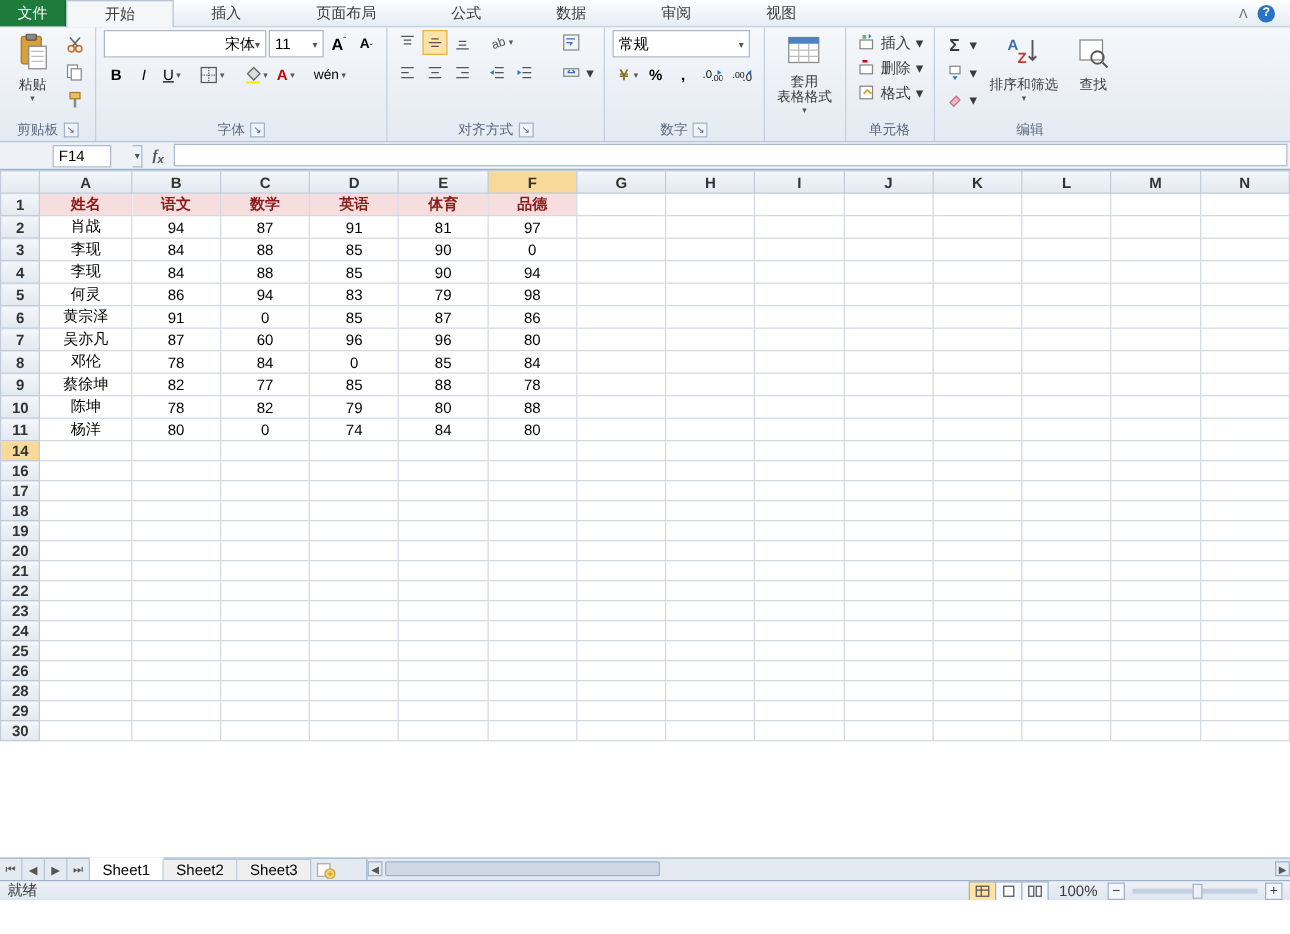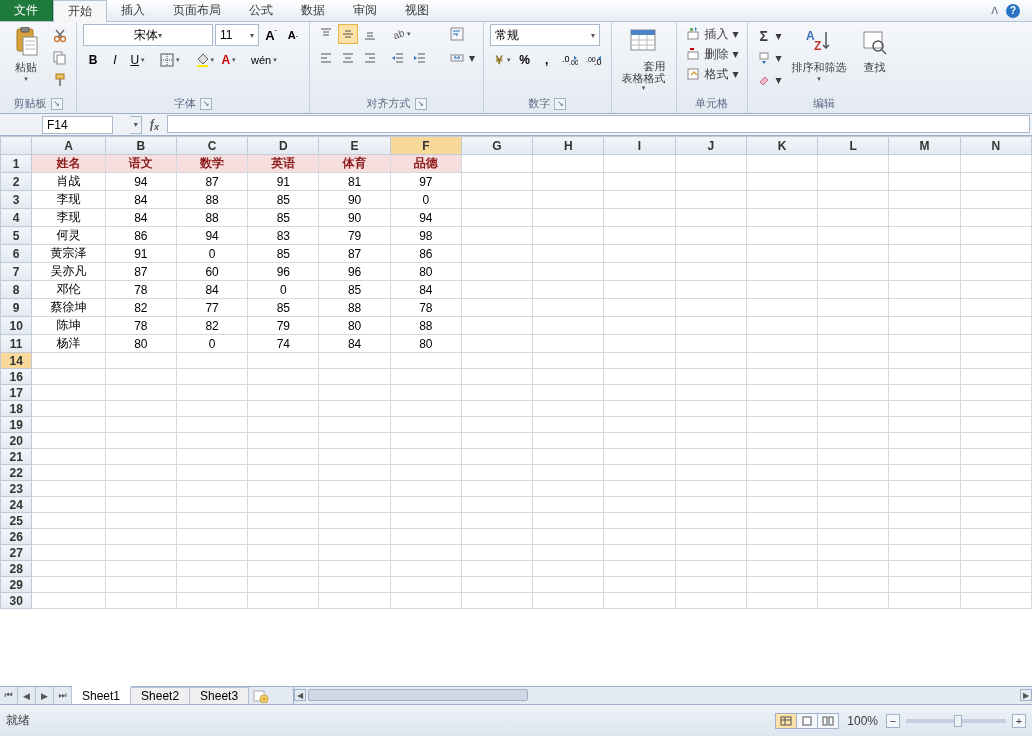--- a/index.html
+++ b/index.html
@@ -1,56 +1,56 @@
 <!DOCTYPE html>
 <html><head>
 <meta charset="utf-8">
 <style>
 * { margin: 0; padding: 0; box-sizing: border-box; font-family: "Microsoft YaHei", "SimSun", sans-serif; }
 body { background: #fff; font-size: 12px; overflow: hidden; }
 
 
 .menubar { height: 22px; background: linear-gradient(#fdfeff, #e6ecf4); border-bottom: 1px solid #b6c4d8; display: flex; align-items: stretch; padding-right: 8px; }
 .file-tab { background: #1e7b3c; color: #fff; padding: 3px 14px; font-size: 12px; display: flex; align-items: center; border-right: 1px solid #155a2b; }
-.menu-tab { padding: 3px 14px; color: #3b3b3b; display: flex; align-items: center; cursor: pointer; }
+.menu-tab { padding: 3px 30px; color: #3b3b3b; display: flex; align-items: center; cursor: pointer; }
 .menu-tab.active { background: #f5f6f7; border: 1px solid #b6c4d8; border-bottom: none; margin-bottom: -1px; }
 .menubar-spacer { flex: 1; }
 .menubar-right { display: flex; align-items: center; gap: 8px; padding-right: 4px; }
 .help-icon { width: 14px; height: 14px; border-radius: 50%; background: #2a73c4; color: #fff; display: flex; align-items: center; justify-content: center; font-size: 10px; font-weight: bold; }
 
 
 .ribbon { height: 92px; background: linear-gradient(#f5f7fa, #e4eaf2); border-bottom: 1px solid #9fb2c9; display: flex; }
 .ribbon-group { border-right: 1px solid #c4d0e0; display: flex; flex-direction: column; padding: 2px 6px 0 6px; }
 .ribbon-group-body { flex: 1; display: flex; align-items: flex-start; gap: 4px; }
 .ribbon-group-label { text-align: center; color: #5a6b82; font-size: 11px; padding: 2px 0; display:flex; justify-content:center; align-items:center; gap:4px;}
 .group-launcher { width: 12px; height: 12px; border: 1px solid #9fb2c9; display:inline-flex; align-items:center; justify-content:center; font-size:8px; color:#5a6b82; background:#f0f4f9;}
 
 .big-btn { display: flex; flex-direction: column; align-items: center; justify-content: center; padding: 2px 4px; cursor: pointer; min-width: 40px; }
 .big-btn .icon { width: 32px; height: 32px; display: flex; align-items: center; justify-content: center; }
 .big-btn .label { font-size: 11px; color: #3b3b3b; margin-top: 2px; }
 
 .small-col { display: flex; flex-direction: column; gap: 2px; padding-top: 2px; }
 .small-btn { width: 20px; height: 20px; display: flex; align-items: center; justify-content: center; cursor: pointer; border: 1px solid transparent; }
 
 .font-row1, .font-row2 { display: flex; align-items: center; gap: 2px; }
-.font-select { width: 130px; height: 22px; border: 1px solid #abb9cc; background: #fff; font-size: 12px; padding: 0 4px; display:flex; align-items:center; justify-content:center;}
+.font-select { width: 130px; height: 22px; border: 1px solid #abb9cc; background: #fff; font-size: 12px; padding: 0 4px; display:flex; align-items:center; justify-content:flex-end;}
 .size-select { width: 44px; height: 22px; border: 1px solid #abb9cc; background: #fff; font-size: 12px; padding: 0 4px; display:flex; align-items:center; justify-content:space-between;}
 .dd-arrow { font-size: 8px; color: #555; }
 .tool-btn { min-width: 20px; height: 20px; display: flex; align-items: center; justify-content: center; cursor: pointer; padding:0 2px; border:1px solid transparent;}
 .tool-btn.with-dd { padding-right:1px;}
 .tool-btn .mini-dd{ font-size:7px; color:#555; margin-left:2px;}
 
 .number-format-select { width:110px; height:22px; border:1px solid #abb9cc; background:#fff; display:flex; align-items:center; justify-content:space-between; padding:0 4px; font-size:12px;}
 
 .menu-item-row { display:flex; align-items:center; gap:4px; height:20px; padding:0 2px; cursor:pointer; font-size:12px; color:#3b3b3b;}
 .menu-item-row .mi-icon{ width:16px; height:16px; display:flex; align-items:center; justify-content:center;}
 
 
 .formula-bar { height: 22px; border-bottom: 1px solid #9fb2c9; display: flex; background: #eef2f7; }
-.name-box-wrap{ width:142px; display:flex; align-items:center; padding-left:42px;gap:17px;}
+.name-box-wrap{ width:114px; display:flex; align-items:center; padding-left:42px;gap:17px;}
 .name-box { width: 96px; height: 18px; border: 1px solid #abb9cc; background: #fff; font-size: 12px; padding: 0 4px; display:flex; align-items:center;}
 .name-box-dd { width:16px; height:18px; border:1px solid #abb9cc; border-left:none; background:#eef2f7; display:flex; align-items:center; justify-content:center; font-size:8px; color:#555;}
 .fx-btn { display:flex; align-items:center; padding:0 8px; color:#555; font-style:italic; font-weight:bold; font-family:serif;}
 .formula-input{ flex:1; border:1px solid #abb9cc; background:#fff; margin:1px 2px 1px 0; height:18px;}
 
 
 .sheet-area { height: 550px; display: flex; flex-direction: column; background: #fff; }
 .sheet-grid { flex: 1; overflow: hidden; position: relative; }
 table.grid { border-collapse: collapse; table-layout: fixed; width: 100%; }
 .col-hdr, .row-hdr, .corner-hdr { background: linear-gradient(#f3f6fa,#e3e9f1); border: 1px solid #c2ccd9; text-align: center; font-size: 12px; color: #333; }
@@ -66,21 +66,21 @@
 .sheet-tabbar { height: 18px; background: #e4eaf2; border-top: 1px solid #9fb2c9; display: flex; align-items: stretch; }
 .tab-nav-btn { width: 18px; display:flex; align-items:center; justify-content:center; border-right:1px solid #b6c4d8; font-size:9px; color:#555; cursor:pointer;}
 .sheet-tab { padding: 0 10px; border-right: 1px solid #b6c4d8; background: #efeff0; display:flex; align-items:center; font-size:12px; cursor:pointer; border-top:1px solid #b6c4d8;}
 .sheet-tab.active { background: #fff; border-top: 2px solid #fff; margin-top:-1px;}
 .new-sheet-btn { width:24px; display:flex; align-items:center; justify-content:center; cursor:pointer;}
 .hscroll-track{ flex:1; background:#e4eaf2; margin-left:20px; position:relative; border-left:1px solid #9fb2c9;}
 .hscroll-thumb{ position:absolute; left:14px; top:2px; height:12px; width:220px; background:#cfd8e4; border:1px solid #9fb2c9; border-radius:2px;}
 .hscroll-arrow{ position:absolute; top:2px; width:12px; height:12px; background:#e4eaf2; border:1px solid #9fb2c9; display:flex; align-items:center; justify-content:center; font-size:8px; color:#555;}
 
 
-.status-bar { height: 32px; background: linear-gradient(#eef2f7,#dde5ef); border-top: 1px solid #9fb2c9; display: flex; align-items: center; font-size: 12px; color: #3b3b3b; padding: 0 6px; }
+.status-bar { height: 16px; background: linear-gradient(#eef2f7,#dde5ef); border-top: 1px solid #9fb2c9; display: flex; align-items: center; font-size: 12px; color: #3b3b3b; padding: 0 6px; }
 .status-bar .spacer{ flex:1;}
 .view-btn { width:22px; height:16px; border:1px solid #9fb2c9; margin-left:-1px; display:flex; align-items:center; justify-content:center; background:#f4f7fb; cursor:pointer; font-size:9px;}
 .view-btn.active{ background:#fde3a7;}
 .zoom-label{ margin:0 8px;}
 .zoom-slider{ width:100px; height:4px; background:#c4d0e0; position:relative; margin:0 6px;}
 .zoom-slider .thumb{ position:absolute; left:48px; top:-4px; width:8px; height:12px; background:#eef2f7; border:1px solid #9fb2c9;}
 .zoom-btn{ width:14px; height:14px; border:1px solid #9fb2c9; display:flex; align-items:center; justify-content:center; cursor:pointer; font-size:11px; background:#f4f7fb;}
 
 svg{ display:block;}
 </style>
@@ -363,21 +363,21 @@
         <div class="icon">
             <svg width="30" height="28">
               <rect x="2" y="2" width="24" height="20" fill="#fff" stroke="#888"></rect>
               <rect x="2" y="2" width="24" height="5" fill="#4a82c4"></rect>
               <line x1="2" y1="12" x2="26" y2="12" stroke="#bbb"></line>
               <line x1="2" y1="17" x2="26" y2="17" stroke="#bbb"></line>
               <line x1="10" y1="7" x2="10" y2="22" stroke="#bbb"></line>
               <line x1="18" y1="7" x2="18" y2="22" stroke="#bbb"></line>
             </svg>
           </div>
-        <div class="label" style="white-space:pre-line;text-align:right;line-height:1.1;">套用
+        <div class="label" style="white-space:pre-line;text-align:center;line-height:1.1;">套用
 表格格式</div>
           <div style="font-size:7px;color:#555;">▾</div>
       </div>
     </div>
   </div>
 
   <div class="ribbon-group">
     <div class="ribbon-group-body" style="flex-direction:column;gap:0;">
       <div class="menu-item-row">
           <span class="mi-icon">
@@ -901,37 +901,20 @@
             <td class="cell"></td>
             <td class="cell"></td>
             <td class="cell"></td>
             <td class="cell"></td>
             <td class="cell"></td>
             <td class="cell"></td>
             <td class="cell"></td>
             <td class="cell"></td>
           </tr>
           <tr>
-            <th class="row-hdr">27</th>
-            <td class="cell"></td>
-            <td class="cell"></td>
-            <td class="cell"></td>
-            <td class="cell"></td>
-            <td class="cell"></td>
-            <td class="cell"></td>
-            <td class="cell"></td>
-            <td class="cell"></td>
-            <td class="cell"></td>
-            <td class="cell"></td>
-            <td class="cell"></td>
-            <td class="cell"></td>
-            <td class="cell"></td>
-            <td class="cell"></td>
-          </tr>
-          <tr>
             <th class="row-hdr">28</th>
             <td class="cell"></td>
             <td class="cell"></td>
             <td class="cell"></td>
             <td class="cell"></td>
             <td class="cell"></td>
             <td class="cell"></td>
             <td class="cell"></td>
             <td class="cell"></td>
             <td class="cell"></td>

